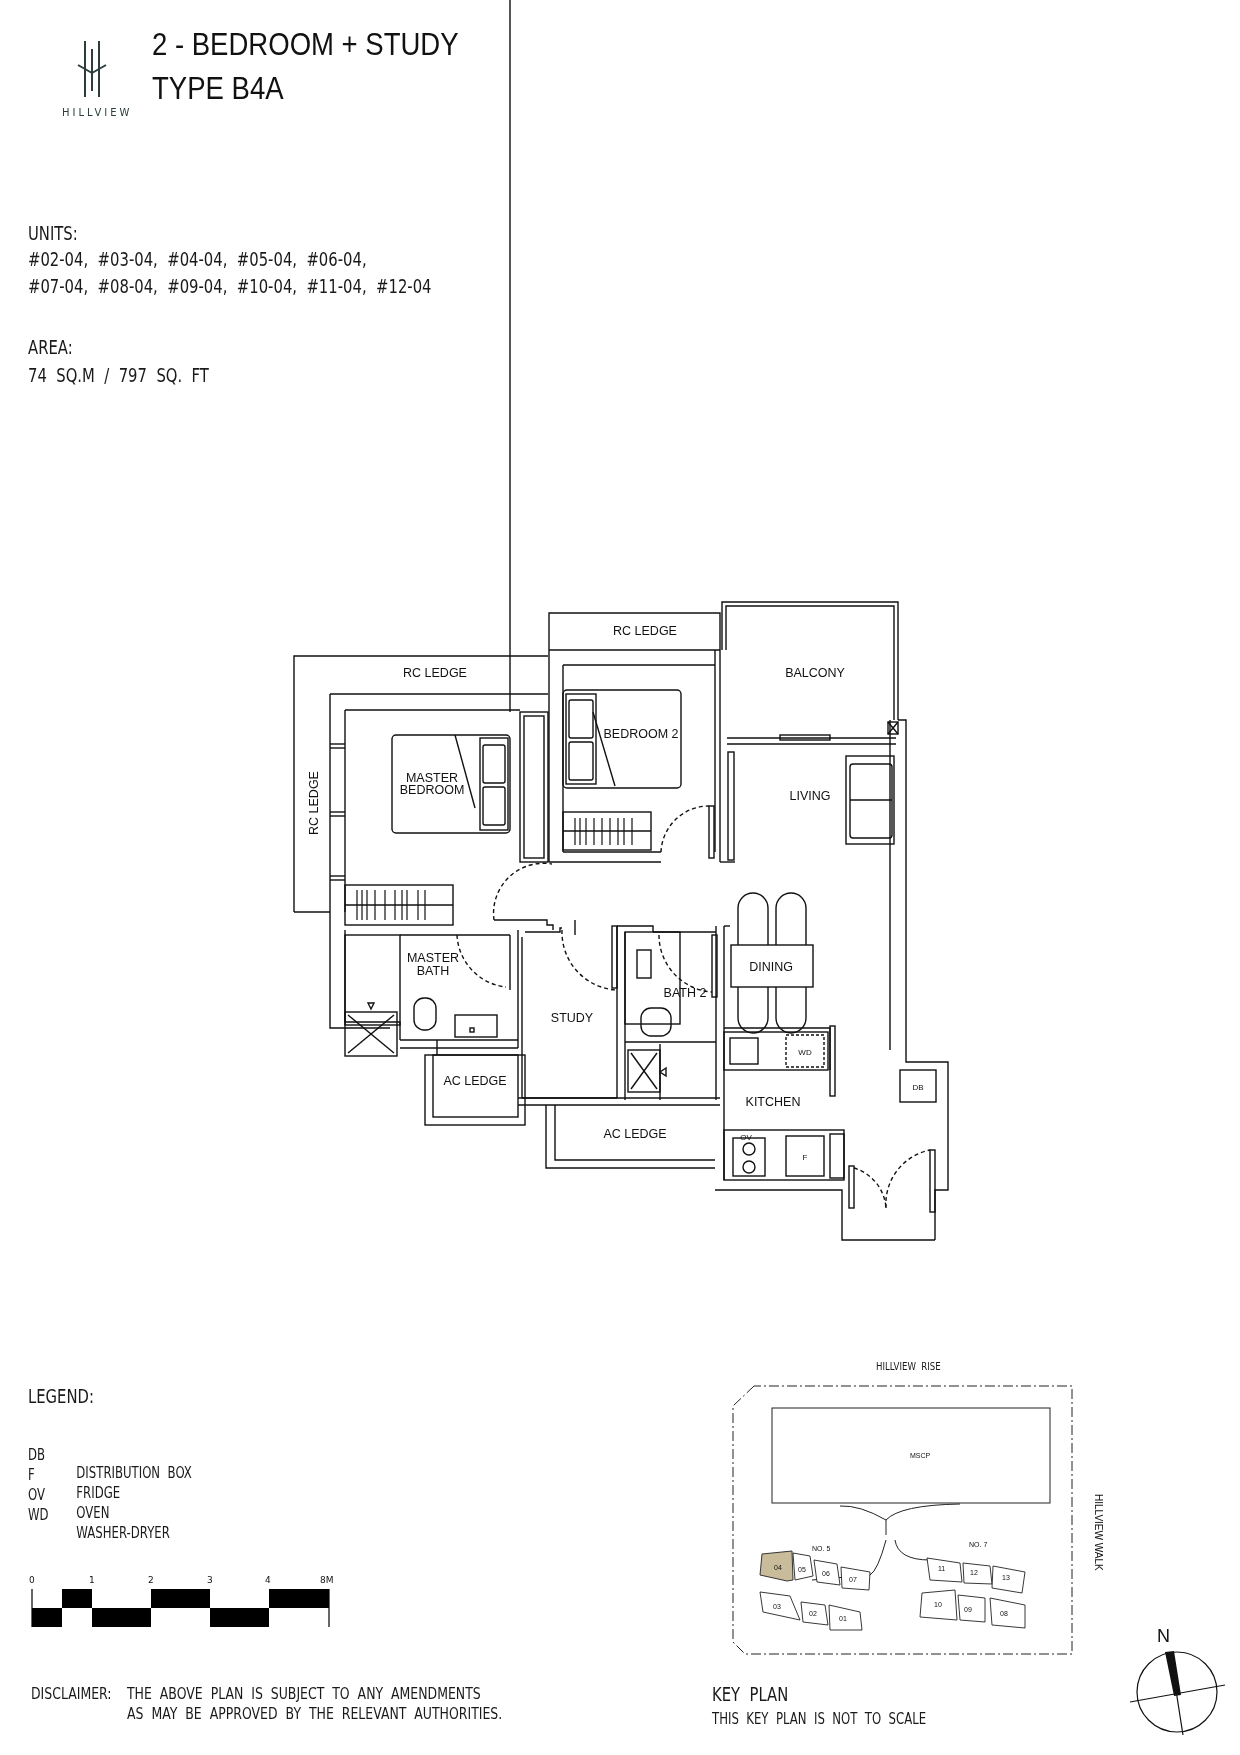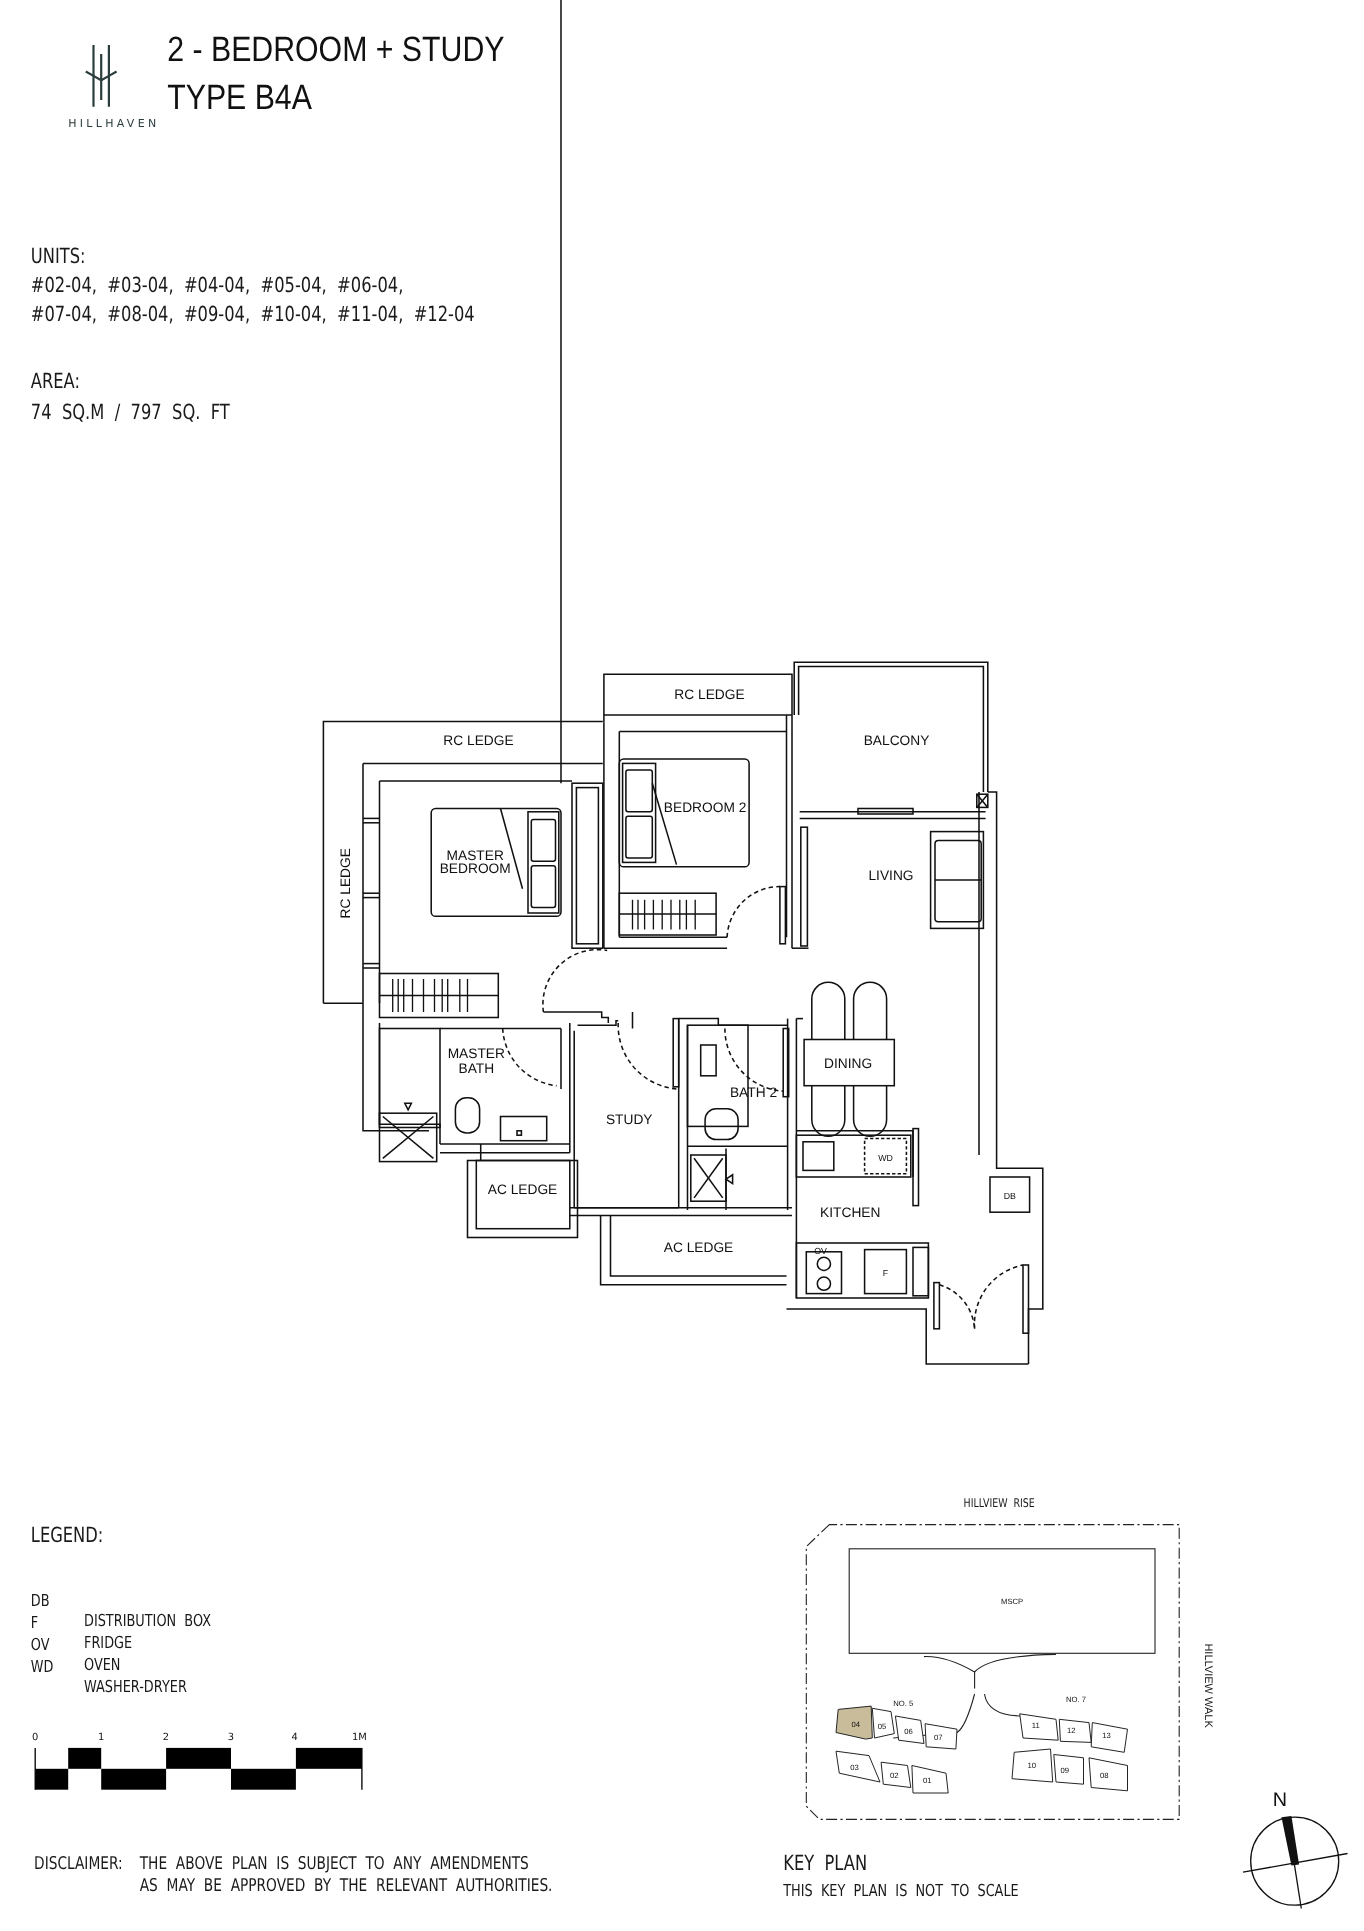--- a/index.html
+++ b/index.html
@@ -20,21 +20,21 @@
     <g stroke="#2b3d3d" stroke-width="2" fill="none">
       <line x1="55" y1="6" x2="55" y2="62"></line>
       <line x1="62" y1="14" x2="62" y2="56"></line>
       <line x1="69" y1="6" x2="69" y2="62"></line>
       <line x1="48" y1="30" x2="55" y2="34"></line>
       <line x1="55" y1="34" x2="62" y2="38"></line>
       <line x1="62" y1="38" x2="69" y2="34"></line>
       <line x1="69" y1="34" x2="76" y2="30"></line>
     </g>
   </svg>
-  <div class="abs logo-text" style="left:32px; top:72px;">HILLHAVEN</div>
+  <div class="abs logo-text" style="left:32px; top:72px;">HILLVIEW</div>
 </div>
 
 <div class="abs title" style="left:152px; top:24px;">2 - BEDROOM + STUDY</div>
 <div class="abs title" style="left:152px; top:68px;">TYPE B4A</div>
 
 <div class="abs cad" style="left:28px; top:222px; font-size:19px;">UNITS:</div>
 <div class="abs cad" style="left:28px; top:248px; font-size:19px;">#02-04,  #03-04,  #04-04,  #05-04,  #06-04,</div>
 <div class="abs cad" style="left:28px; top:275px; font-size:19px;">#07-04,  #08-04,  #09-04,  #10-04,  #11-04,  #12-04</div>
 
 <div class="abs cad" style="left:28px; top:336px; font-size:19px;">AREA:</div>
@@ -260,21 +260,21 @@
     <span style="position:absolute; left:62px;">WASHER-DRYER</span>
   </div>
 </div>
 
 <div class="abs" style="left:0; top:1575px; width:360px; height:70px;">
   <div class="abs" style="left:29px; top:0; font-size:9px; font-family:'DejaVu Sans',sans-serif;">0</div>
   <div class="abs" style="left:89px; top:0; font-size:9px; font-family:'DejaVu Sans',sans-serif;">1</div>
   <div class="abs" style="left:148px; top:0; font-size:9px; font-family:'DejaVu Sans',sans-serif;">2</div>
   <div class="abs" style="left:207px; top:0; font-size:9px; font-family:'DejaVu Sans',sans-serif;">3</div>
   <div class="abs" style="left:265px; top:0; font-size:9px; font-family:'DejaVu Sans',sans-serif;">4</div>
-  <div class="abs" style="left:320px; top:0; font-size:9px; font-family:'DejaVu Sans',sans-serif;">1M</div>
+  <div class="abs" style="left:320px; top:0; font-size:9px; font-family:'DejaVu Sans',sans-serif;">8M</div>
   <svg class="abs" style="left:0; top:0;" width="360" height="70">
     <g fill="#000">
       <rect x="62" y="14" width="30" height="19"></rect>
       <rect x="151" y="14" width="59" height="19"></rect>
       <rect x="269" y="14" width="60" height="19"></rect>
       <rect x="32" y="33" width="30" height="19"></rect>
       <rect x="92" y="33" width="59" height="19"></rect>
       <rect x="210" y="33" width="59" height="19"></rect>
     </g>
     <line x1="32" y1="14" x2="32" y2="52" stroke="#000" stroke-width="1.2"></line>

